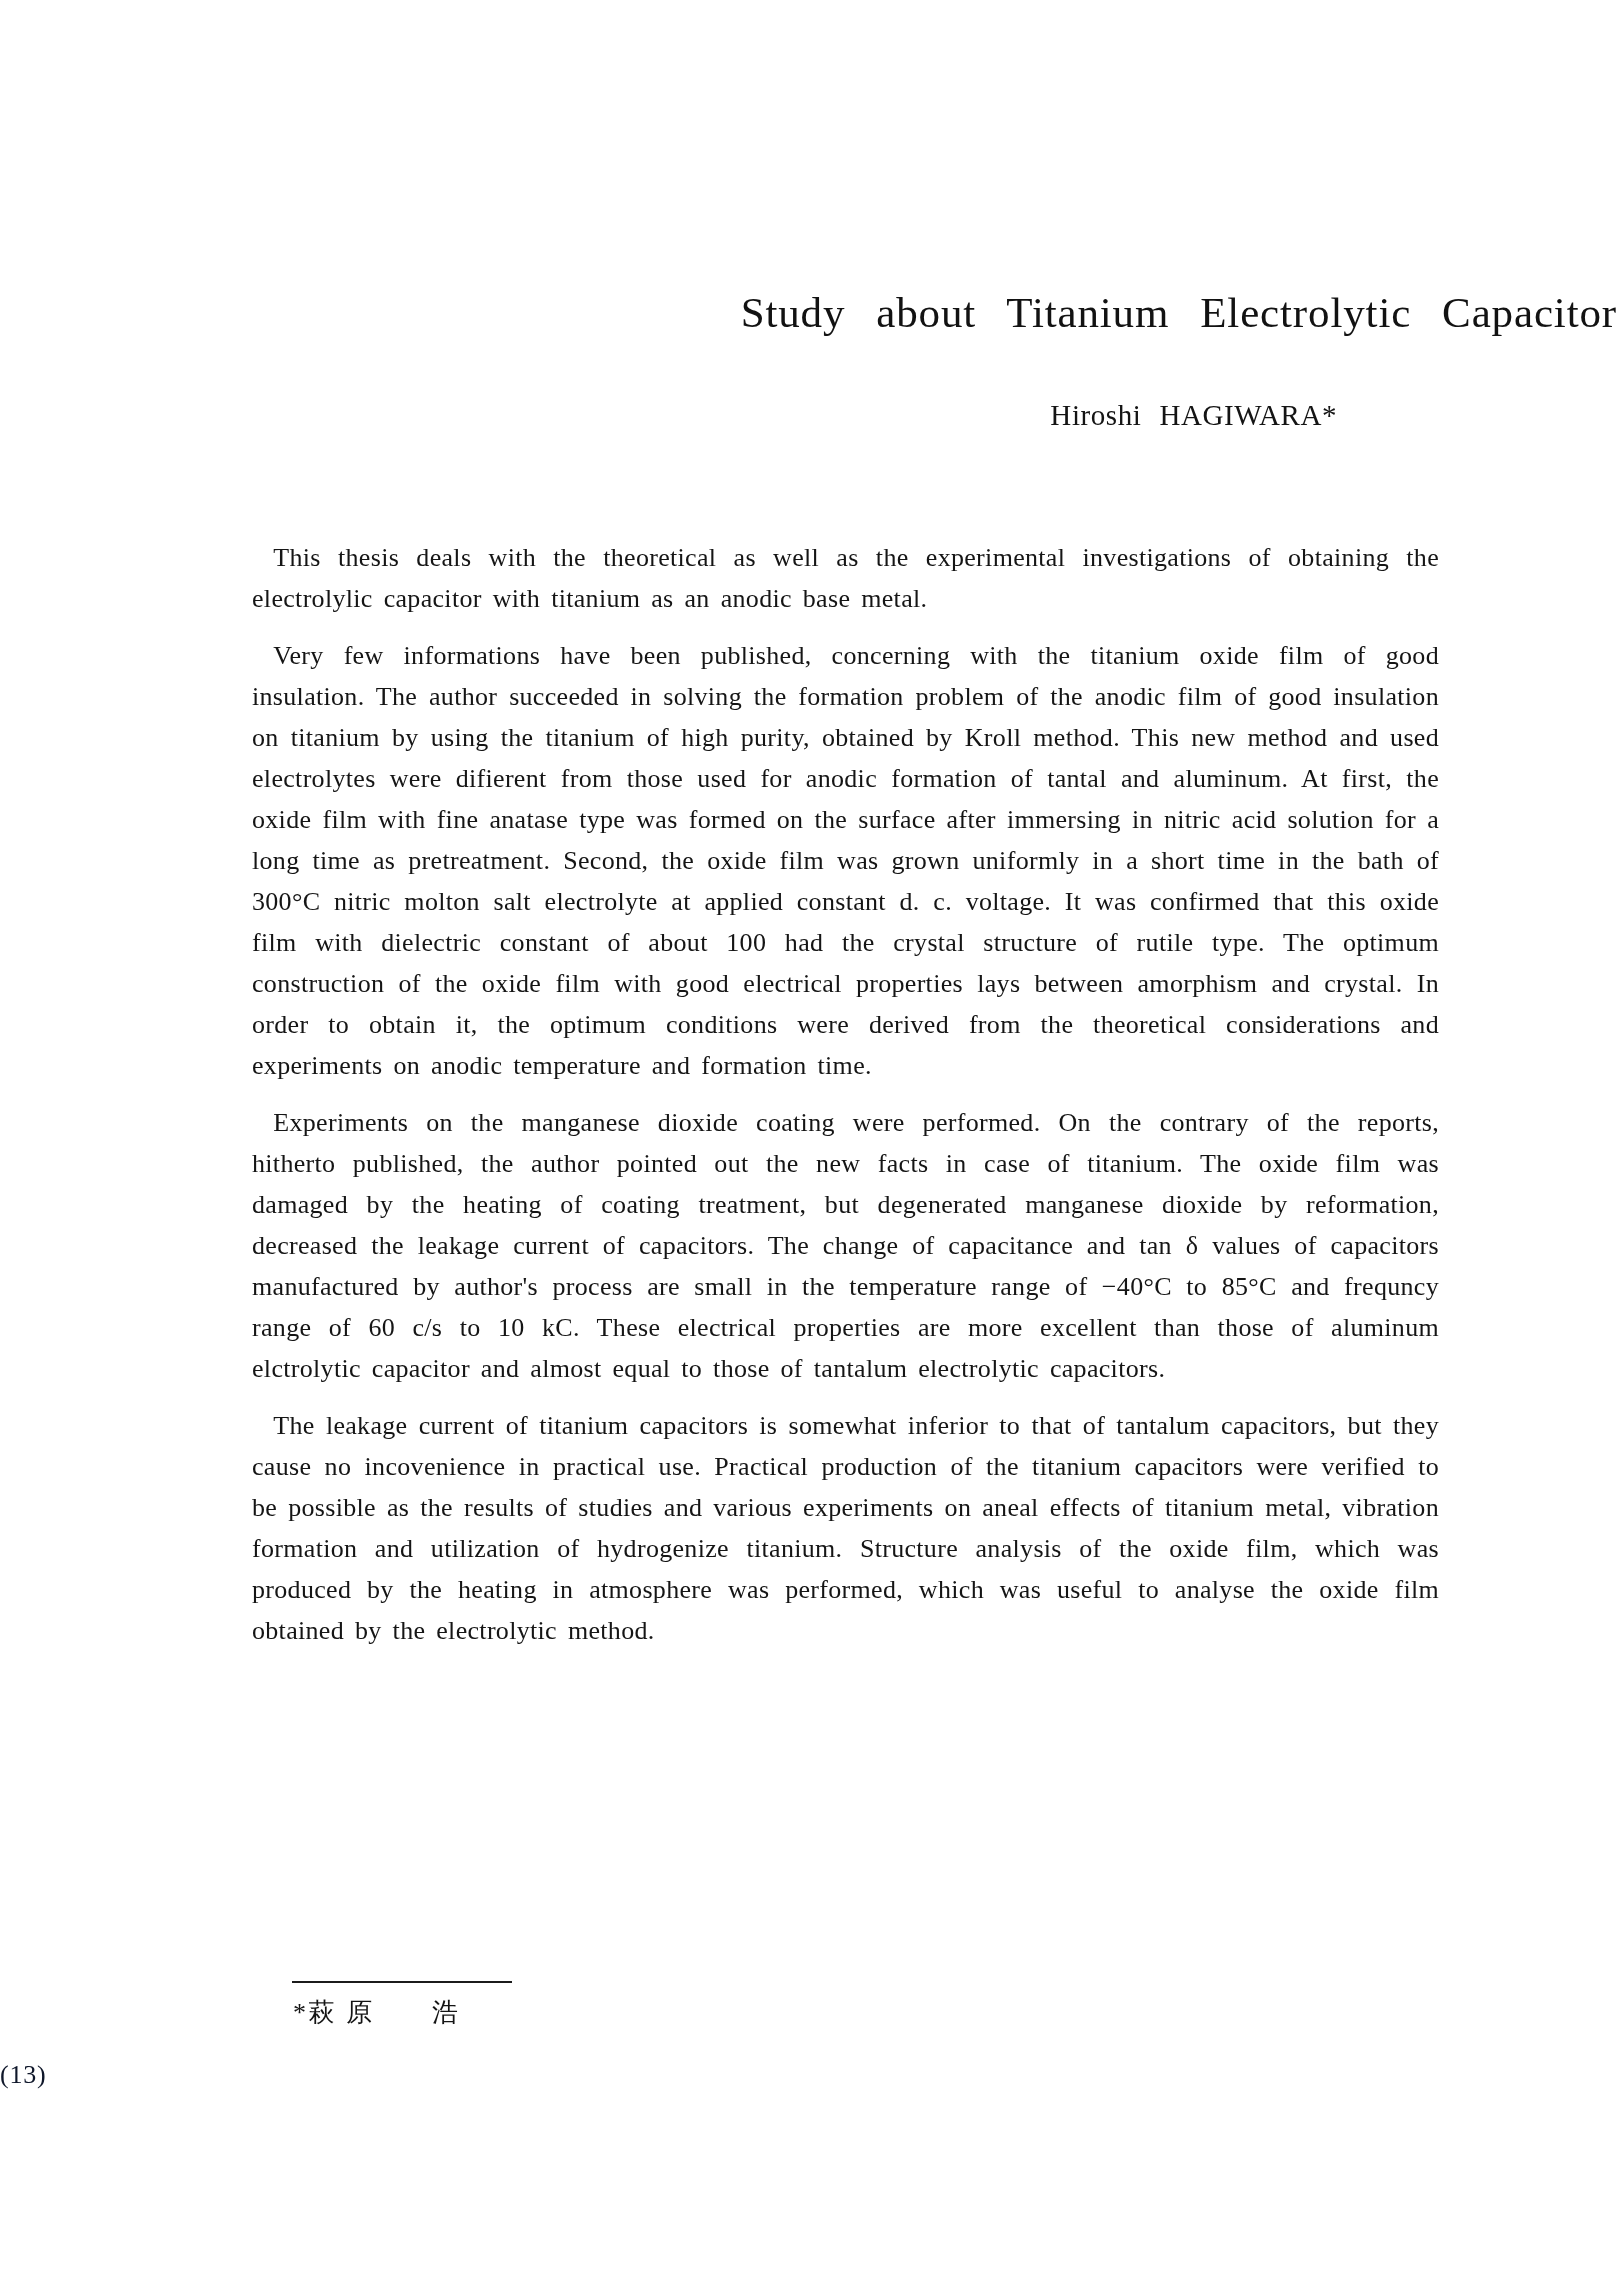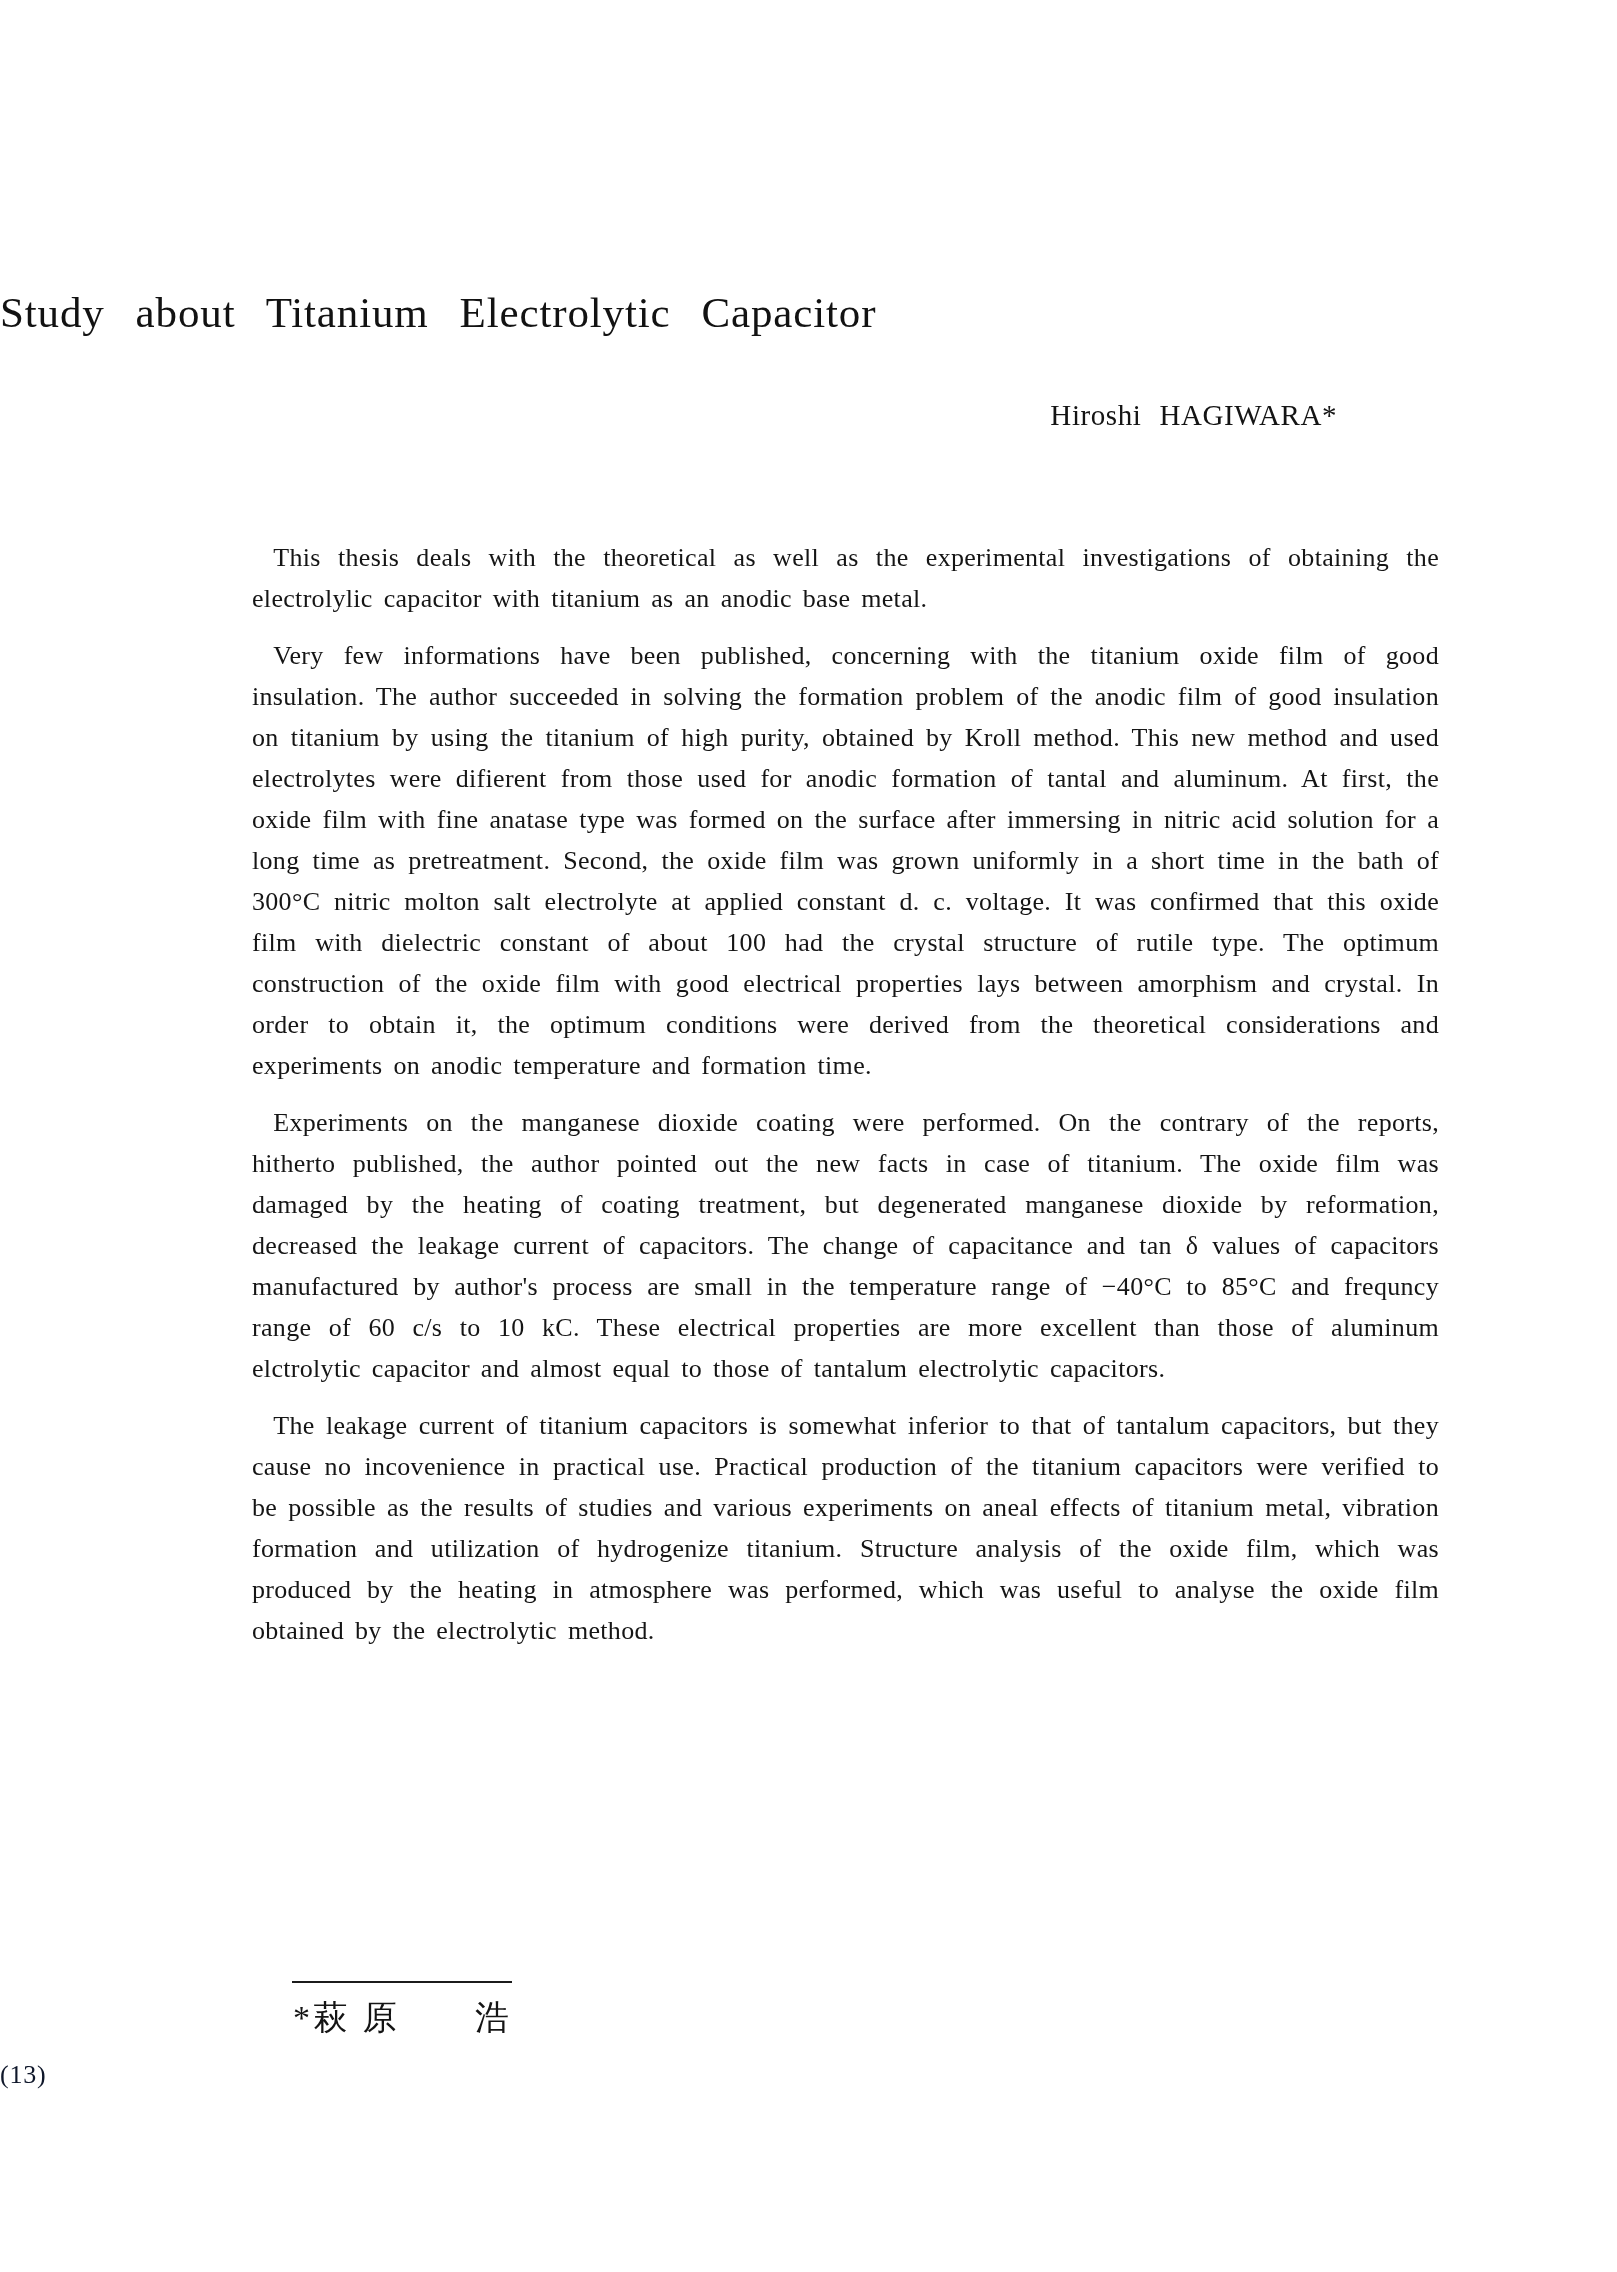--- a/index.html
+++ b/index.html
@@ -16,21 +16,21 @@
     color: #161616;
     font-family: "Liberation Serif", "DejaVu Serif", serif;
     overflow: hidden;
   }
   .title {
     position: absolute;
     top: 288px;
     left: 0;
     width: 100%;
     margin: 0;
-    text-align: left;
+    text-align: right;
     font-size: 43px;
     font-weight: 500;
     letter-spacing: 0.02em;
     word-spacing: 0.45em;
     color: #121212;
   }
   .author {
     position: absolute;
     top: 399px;
     left: 236px;
@@ -65,21 +65,21 @@
     top: 1981px;
     left: 292px;
     width: 220px;
     height: 0;
     border-top: 2.2px solid #1b1b1b;
   }
   .footnote {
     position: absolute;
     top: 1995px;
     left: 293px;
-    font-size: 34px;
+    font-size: 26px;
     letter-spacing: 0.10em;
     color: #141414;
   }
   .page-number {
     position: absolute;
     top: 2060px;
     left: 0;
     width: 100%;
     font-size: 26px;
     letter-spacing: 0.03em;

